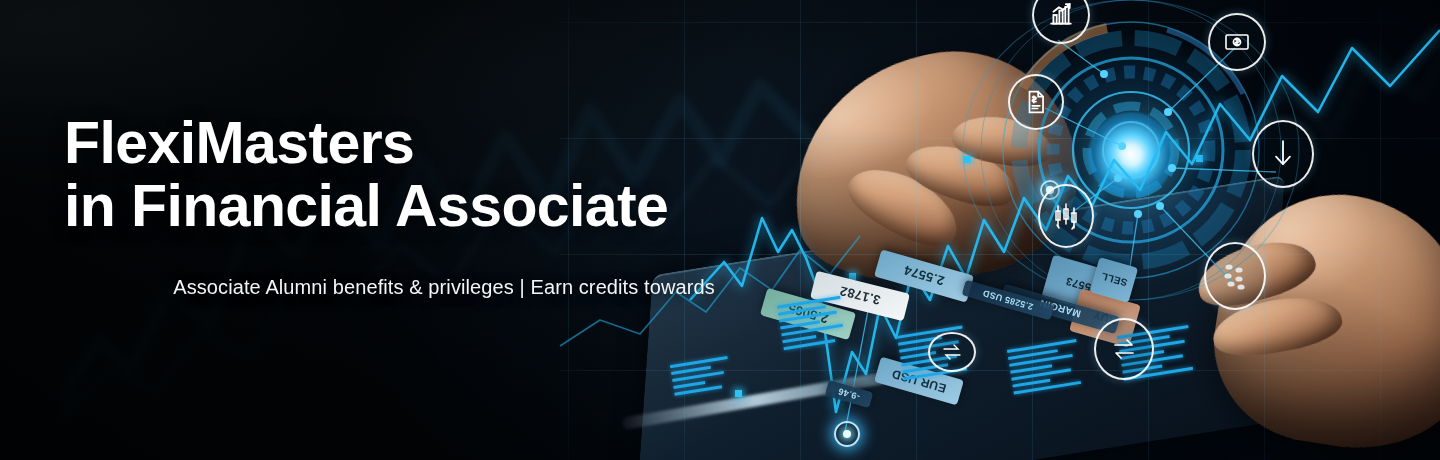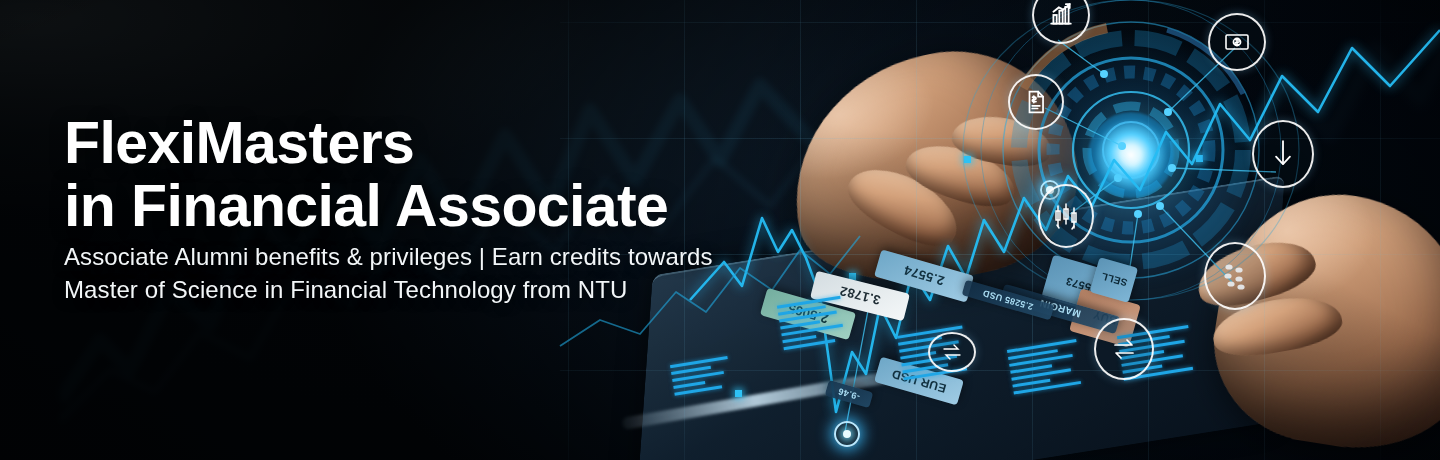--- a/index.html
+++ b/index.html
@@ -163,27 +163,28 @@
     margin: 0;
     color: #ffffff;
     font-size: 59px;
     line-height: 1.07;
     font-weight: 700;
     letter-spacing: -0.6px;
     text-shadow: 0 2px 16px rgba(0,0,0,.55);
     font-stretch: condensed;
   }
   .subtitle {
-    margin: 3px 0 0 0;
+    margin: 36px 0 0 0;
     color: #f2f6f8;
-    font-size: 24px;
+    font-size: 20px;
     line-height: 1.36;
     font-weight: 400;
     letter-spacing: .1px;
     text-shadow: 0 2px 12px rgba(0,0,0,.6);
+    text-align: center;
   }
 </style>
 </head>
 <body>
 
 <div id="banner">
 
   <div class="bg-base"></div>
   <div class="bg-sheen"></div>
 
@@ -397,17 +398,16 @@
 
   <div class="vignette"></div>
 
   <div class="text-block">
     <h1 class="title">
       <span>FlexiMasters</span><br>
       <span>in Financial Associate</span>
     </h1>
     <p class="subtitle">
       <span>Associate Alumni benefits &amp; privileges | Earn credits towards</span><br>
-      <span>Master of Science in Financial Technology from NTU</span>
     </p>
   </div>
 
 </div>
 
 </body></html>

